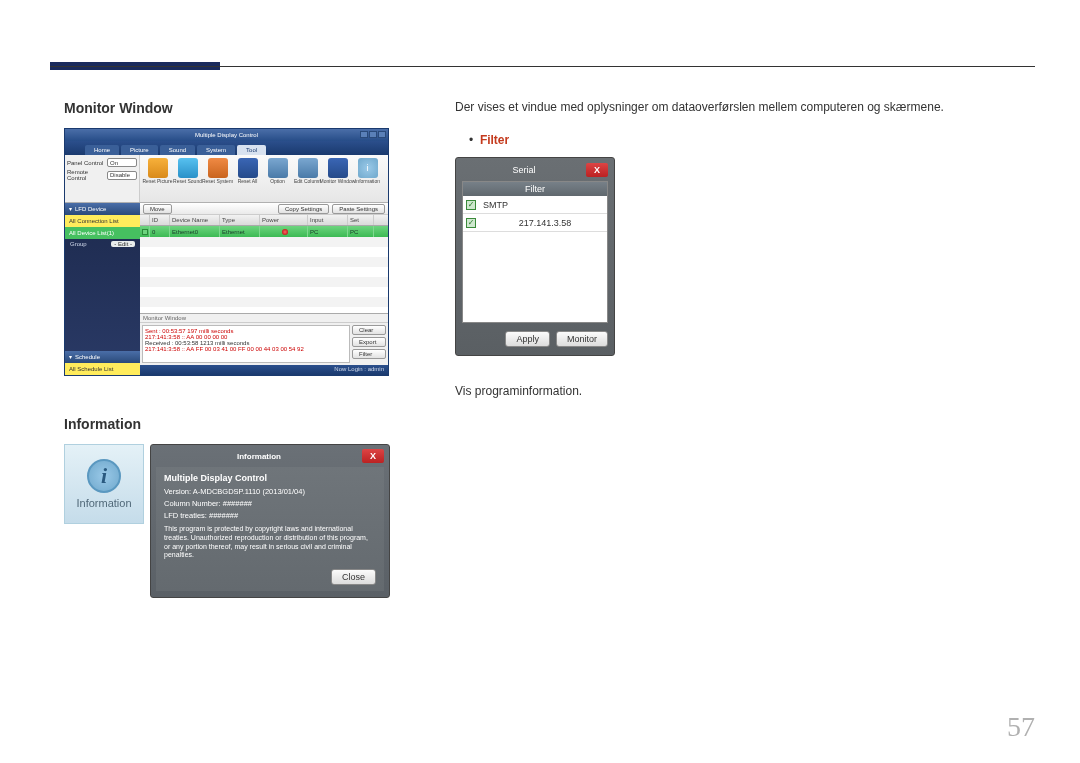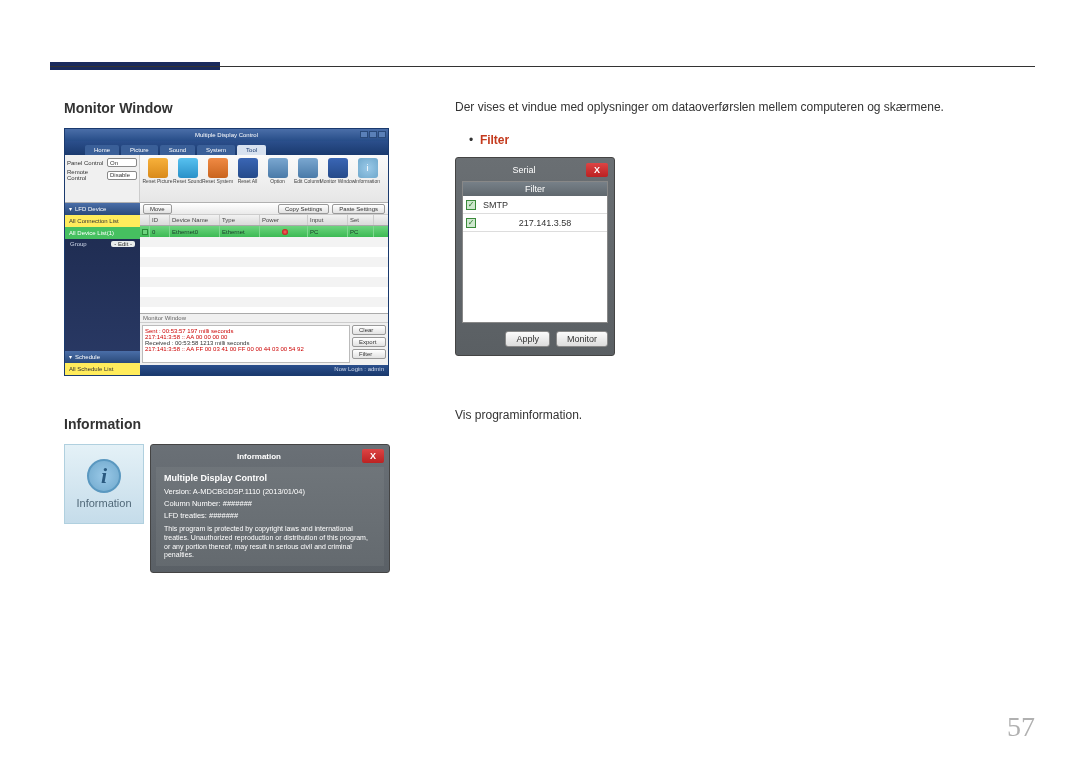--- a/index.html
+++ b/index.html
@@ -415,20 +415,23 @@
         <div class="opt-close">
             <span>X</span>
           </div>
       </div>
       <div class="info-body">
         <div class="info-heading">Multiple Display Control</div>
         <div class="info-line info-b">Version: A-MDCBGDSP.1110 (2013/01/04)</div>
         <div class="info-line info-b">Column Number: #######</div>
         <div class="info-line info-b">LFD treaties: #######</div>
         <div class="info-legal">This program is protected by copyright laws and international treaties. Unauthorized reproduction or distribution of this program, or any portion thereof, may result in serious civil and criminal penalties.</div>
+        <div class="info-footer">
+          <span class="opt-btn">Close</span>
+        </div>
       </div>
     </div>
   </div>
 
 </div>
 
 <div class="right-col">
   <div class="desc-text">Der vises et vindue med oplysninger om dataoverførslen mellem computeren og skærmene.</div>
   <div class="bullet-filter">
     <span class="bullet-dot">•</span>
@@ -453,16 +456,16 @@
         <div style="text-align:center">217.141.3.58</div>
       </div>
       <div class="opt-empty"></div>
     </div>
     <div class="opt-footer">
       <span class="opt-btn">Apply</span>
       <span class="opt-btn">Monitor</span>
     </div>
   </div>
 
-  <div class="desc-text" style="margin-top:52px">Vis programinformation.</div>
+  <div class="desc-text" style="margin-top:28px">Vis programinformation.</div>
 </div>
 
 <div class="page-num">57</div>
 
 </body></html>

